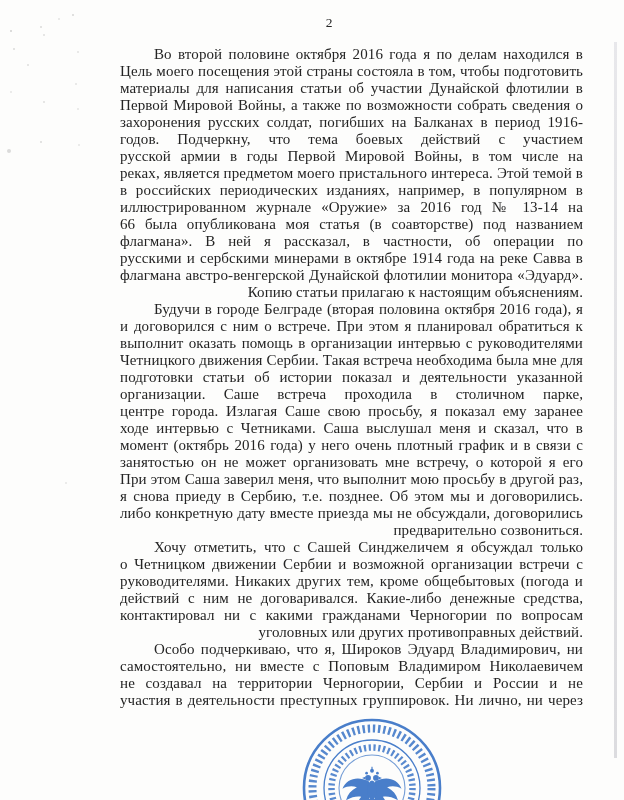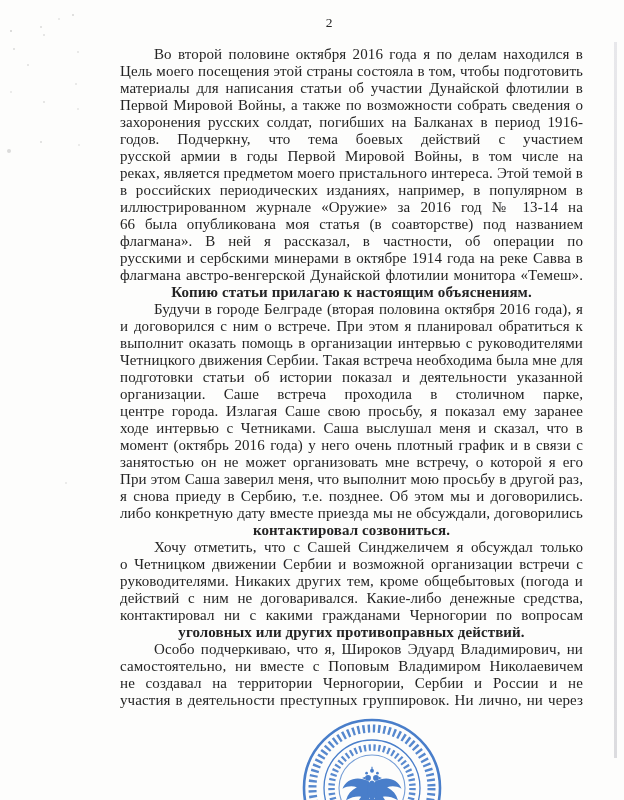--- a/index.html
+++ b/index.html
@@ -33,21 +33,21 @@
     height: 17px;
     line-height: 17px;
     font-size: 15px;
     overflow: hidden;
     letter-spacing: 0.1px;
     margin-left: 45px;
   }
   .line.just { text-align: justify; }
   .line.just::after { content: ""; display: inline-block; width: 100%; height: 0; }
   .line.first { text-indent: 34px; }
-  .line.last { text-align: center; font-weight: bold; }
+  .line.last { text-align: right; }
   .stamp {
     position: absolute;
     left: 297px;
     top: 713px;
     width: 150px;
     height: 150px;
     mix-blend-mode: multiply;
     opacity: 0.88;
   }
   .scan-edge {
@@ -101,38 +101,38 @@
         <div class="line just">Первой Мировой Войны, а также по возможности собрать сведения о местах</div>
         <div class="line just">захоронения русских солдат, погибших на Балканах в период 1916-1924</div>
         <div class="line just">годов. Подчеркну, что тема боевых действий с участием подразделений</div>
         <div class="line just">русской армии в годы Первой Мировой Войны, в том числе на европейских</div>
         <div class="line just">реках, является предметом моего пристального интереса. Этой темой в ее</div>
         <div class="line just">в российских периодических изданиях, например, в популярном в России</div>
         <div class="line just">иллюстрированном журнале «Оружие» за 2016 год № 13-14 на страницах 40-</div>
         <div class="line just">66 была опубликована моя статья (в соавторстве) под названием «Гибель</div>
         <div class="line just">флагмана». В ней я рассказал, в частности, об операции по потоплению</div>
         <div class="line just">русскими и сербскими минерами в октябре 1914 года на реке Савва в Сербии</div>
-        <div class="line just">флагмана австро-венгерской Дунайской флотилии монитора «Темеш».</div>
+        <div class="line just">флагмана австро-венгерской Дунайской флотилии монитора «Эдуард».</div>
         <div class="line last">Копию статьи прилагаю к настоящим объяснениям.</div>
       </div>
       <div class="para">
         <div class="line just first">Будучи в городе Белграде (вторая половина октября 2016 года), я</div>
         <div class="line just">и договорился с ним о встрече. При этом я планировал обратиться к нему с</div>
         <div class="line just">выполнит оказать помощь в организации интервью с руководителями</div>
         <div class="line just">Четницкого движения Сербии. Такая встреча необходима была мне для</div>
         <div class="line just">подготовки статьи об истории показал и деятельности указанной</div>
         <div class="line just">организации. Саше встреча проходила в столичном парке, расположенном в</div>
         <div class="line just">центре города. Излагая Саше свою просьбу, я показал ему заранее</div>
         <div class="line just">ходе интервью с Четниками. Саша выслушал меня и сказал, что в данный</div>
         <div class="line just">момент (октябрь 2016 года) у него очень плотный график и в связи с</div>
         <div class="line just">занятостью он не может организовать мне встречу, о которой я его просил.</div>
         <div class="line just">При этом Саша заверил меня, что выполнит мою просьбу в другой раз, когда</div>
         <div class="line just">я снова приеду в Сербию, т.е. позднее. Об этом мы и договорились. Какую-</div>
         <div class="line just">либо конкретную дату вместе приезда мы не обсуждали, договорились</div>
-        <div class="line last">контактировал созвониться.</div>
+        <div class="line last">предварительно созвониться.</div>
       </div>
       <div class="para">
         <div class="line just first">Хочу отметить, что с Сашей Синджеличем я обсуждал только вопросы</div>
         <div class="line just">о Четницком движении Сербии и возможной организации встречи с его</div>
         <div class="line just">руководителями. Никаких других тем, кроме общебытовых (погода и т.п.), в</div>
         <div class="line just">действий с ним не договаривался. Какие-либо денежные средства,</div>
         <div class="line just">контактировал ни с какими гражданами Черногории по вопросам совершения</div>
         <div class="line last">уголовных или других противоправных действий.</div>
       </div>
       <div class="para">

